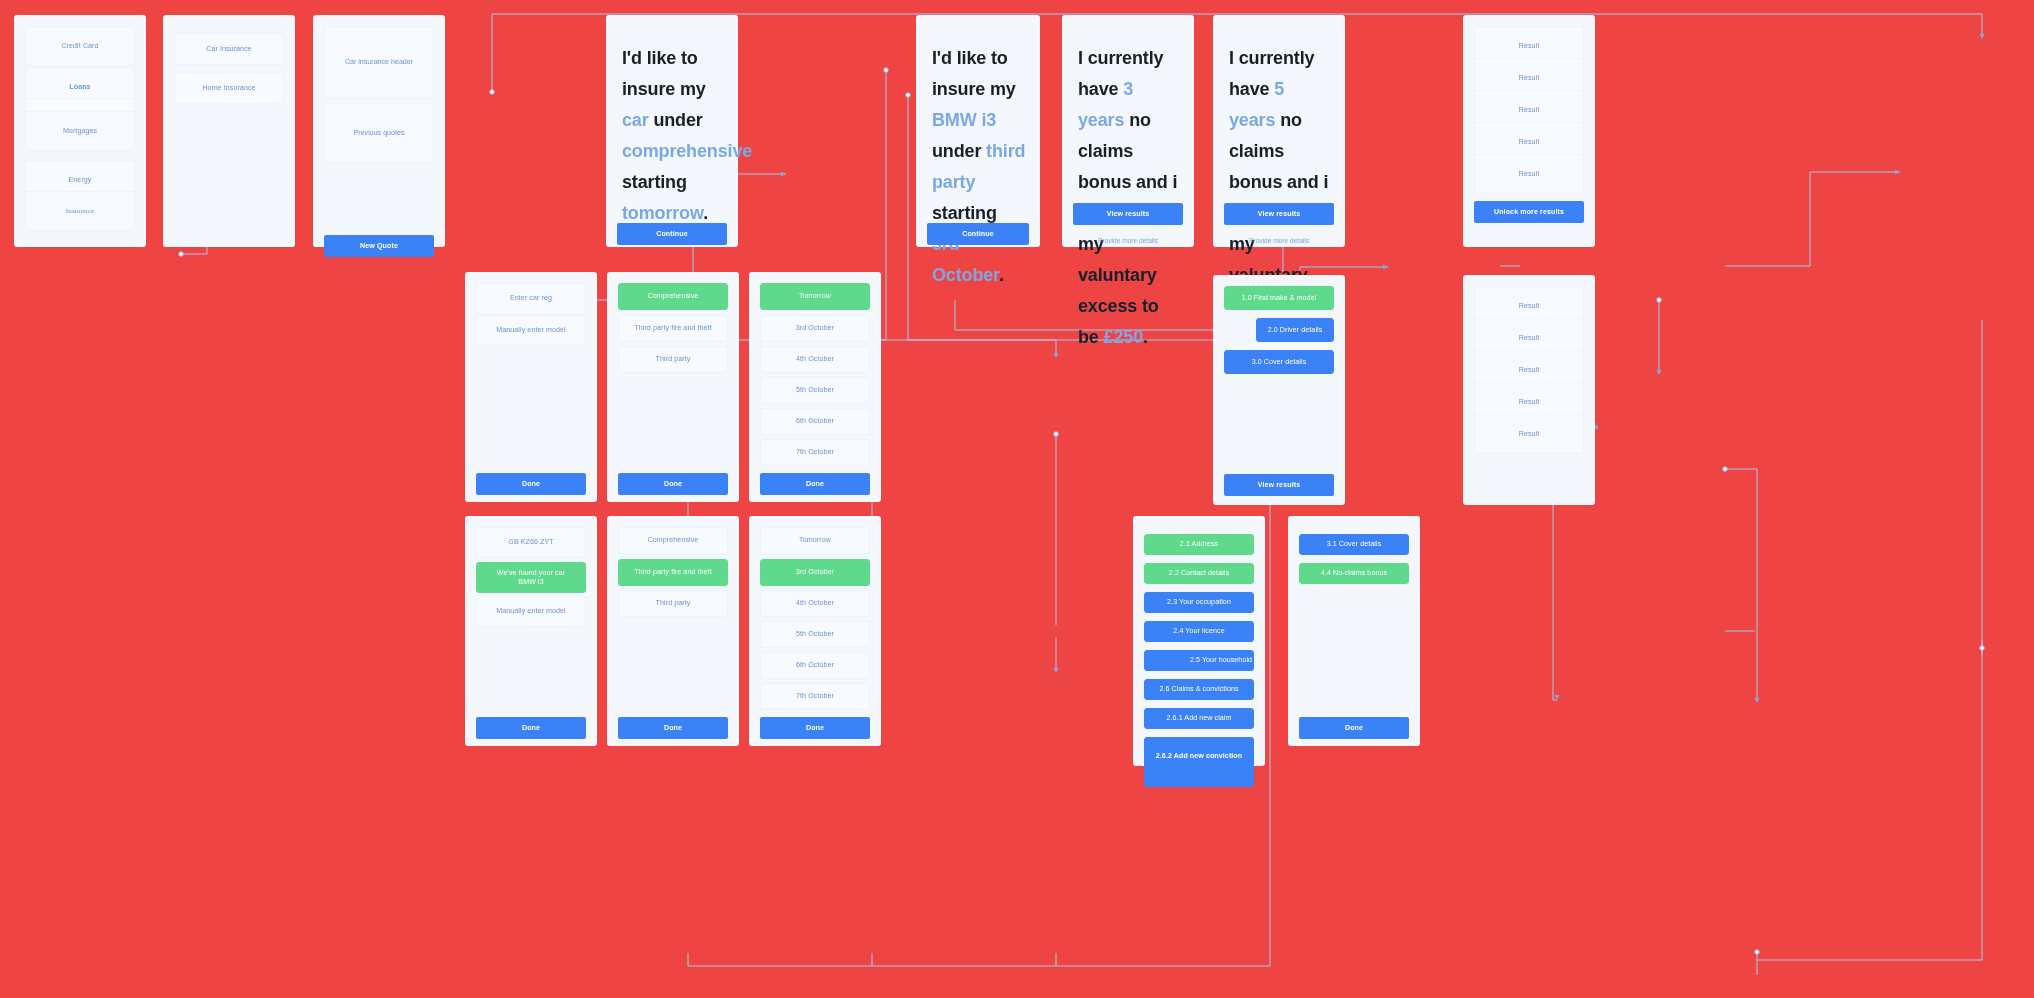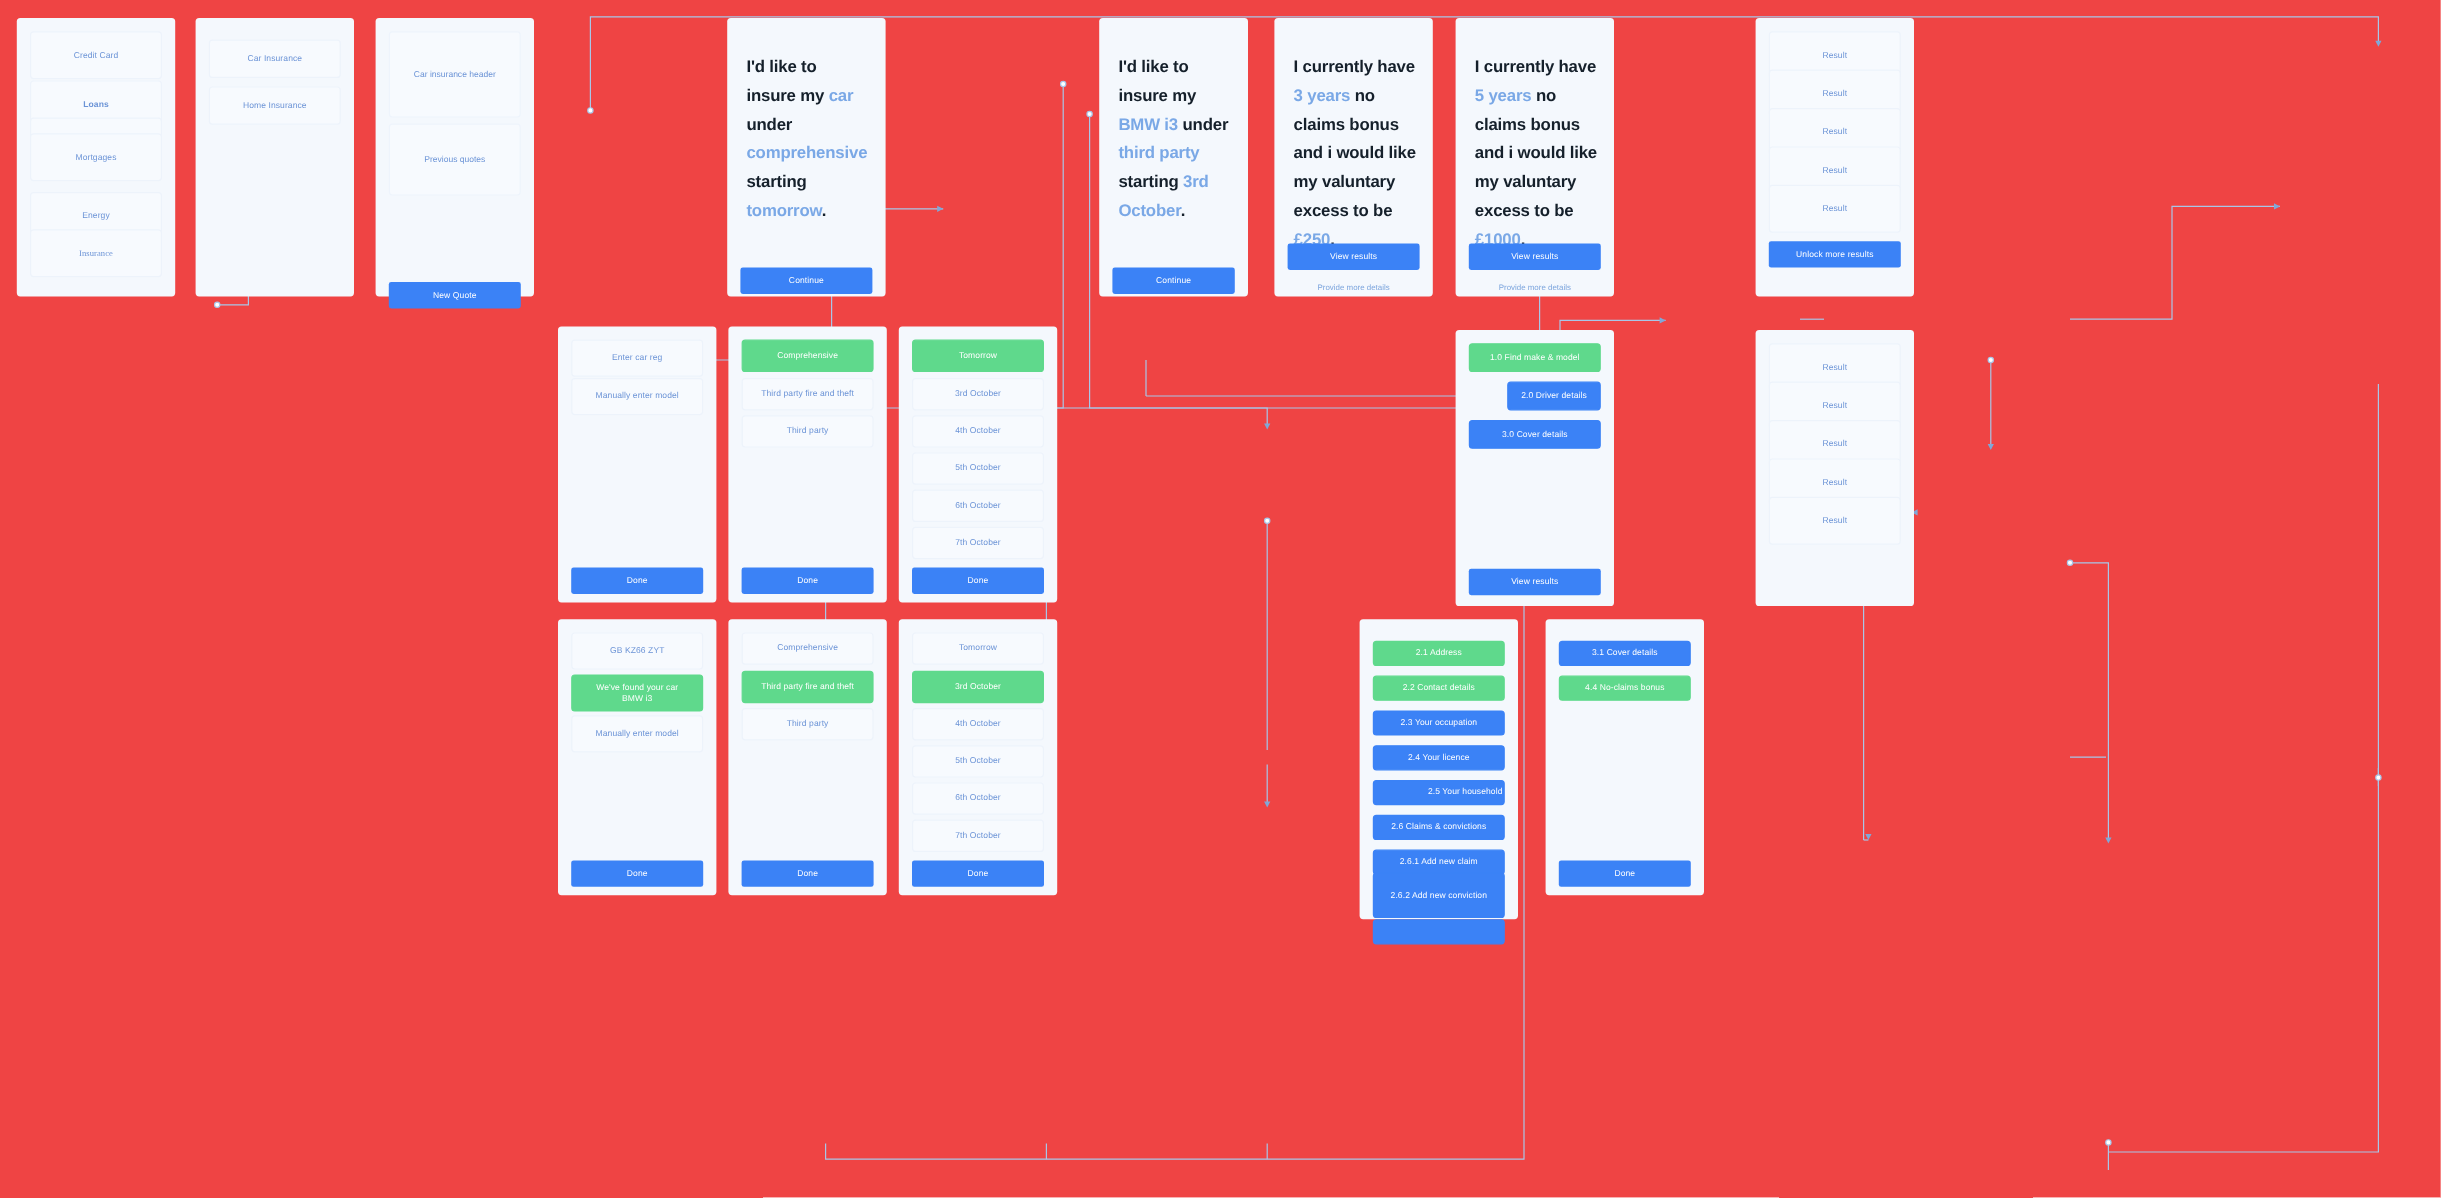--- a/index.html
+++ b/index.html
@@ -50,36 +50,36 @@
 
   
   .btn {
     position: absolute;
     left: 11px; right: 11px;
     background: #3b82f6;
     border-radius: 2px;
     color: #ffffff;
     font-size: 7.1px;
     letter-spacing: .1px;
-    display: flex; align-items: center; justify-content: center;
+    display: flex; align-items: center; justify-content: center; font-weight: bold;
   }
   .linkbtn {
     position: absolute;
     left: 11px; right: 11px;
     color: #7da5dd;
     font-size: 6.6px;
     display:flex; align-items:center; justify-content:center;
   }
 
   
   .sentence {
     position: absolute;
     left: 16px; right: 14px;
     top: 28px;
-    font-size: 14px;
+    font-size: 18px;
     font-weight: bold;
     line-height: 1.72;
     color: #15202b;
     letter-spacing: -.15px;
   }
   .sentence .hl { color: #7aa8e6; font-weight: bold; }
 
   
   .block {
     position: absolute;
@@ -309,21 +309,21 @@
   </div>
 
   <div class="frame" style="left:1133px; top:516px; width:132px; height:250px;">
     <div class="row green" style="top:18px; height:21px;">2.1 Address</div>
     <div class="row green" style="top:47px; height:21px;">2.2 Contact details</div>
     <div class="row blue" style="top:76px; height:21px;">2.3 Your occupation</div>
     <div class="row blue" style="top:105px; height:21px;">2.4 Your licence</div>
     <div class="row blue" style="top:134px; height:21px;padding-left:44px;">2.5 Your household</div>
     <div class="row blue" style="top:163px; height:21px;">2.6 Claims &amp; convictions</div>
     <div class="row blue" style="top:192px; height:21px;">2.6.1 Add new claim</div>
-    <div class="row blue" style="top:211px; height:38px;">2.6.2 Add new conviction</div>
+    <div class="row blue" style="top:221px; height:38px;font-weight:bold;">2.6.2 Add new conviction</div>
     <div class="row blue" style="top:250px; height:21px;"></div>
   </div>
 
   <div class="frame" style="left:1288px; top:516px; width:132px; height:230px;">
     <div class="row blue" style="top:18px; height:21px;">3.1 Cover details</div>
     <div class="row green" style="top:47px; height:21px;">4.4 No-claims bonus</div>
     <div class="btn" style="top:201px; height:22px;">Done</div>
   </div>
 
 </div>

